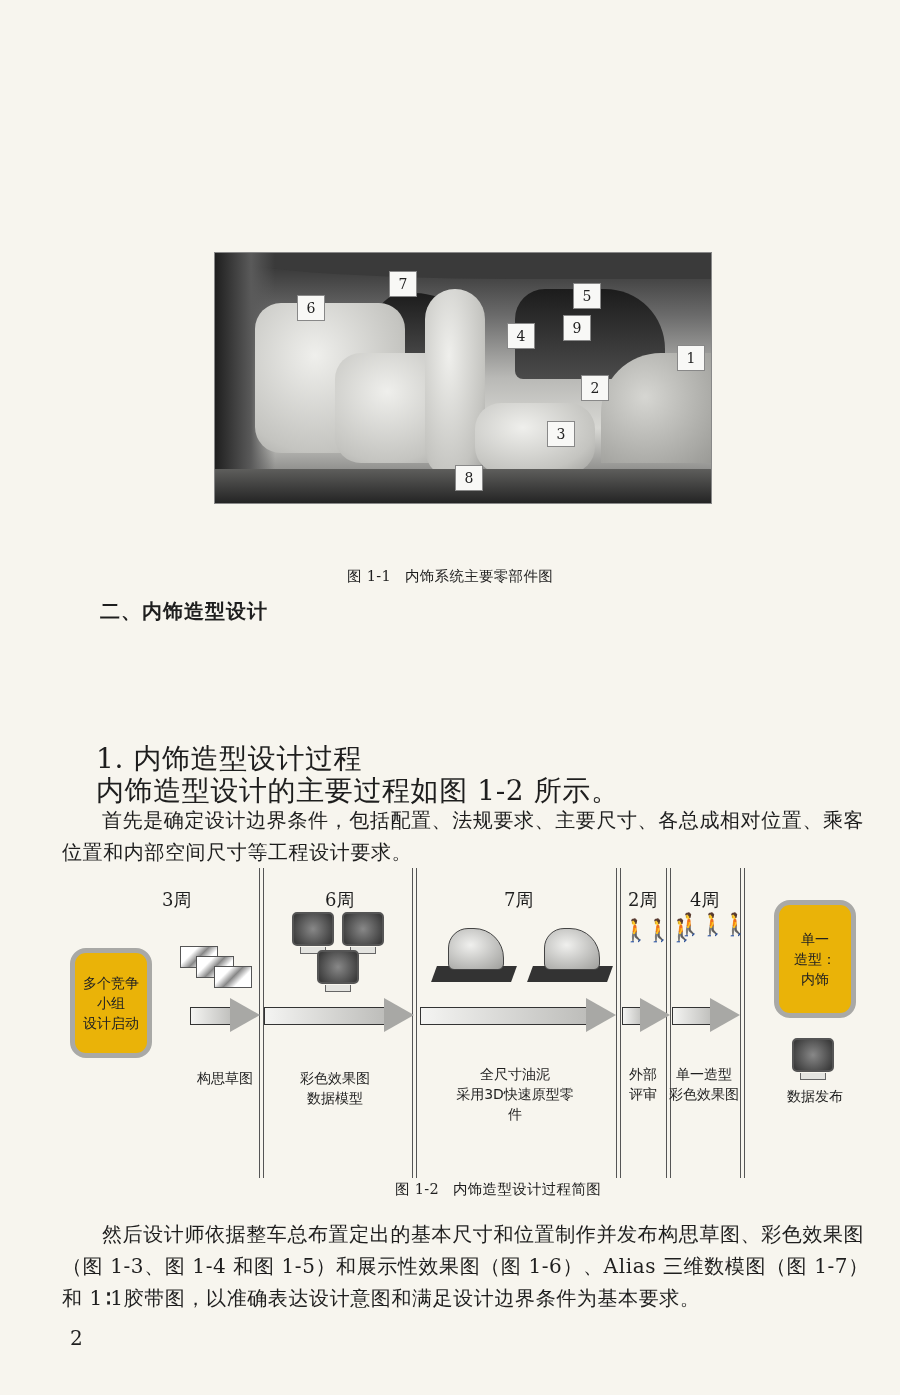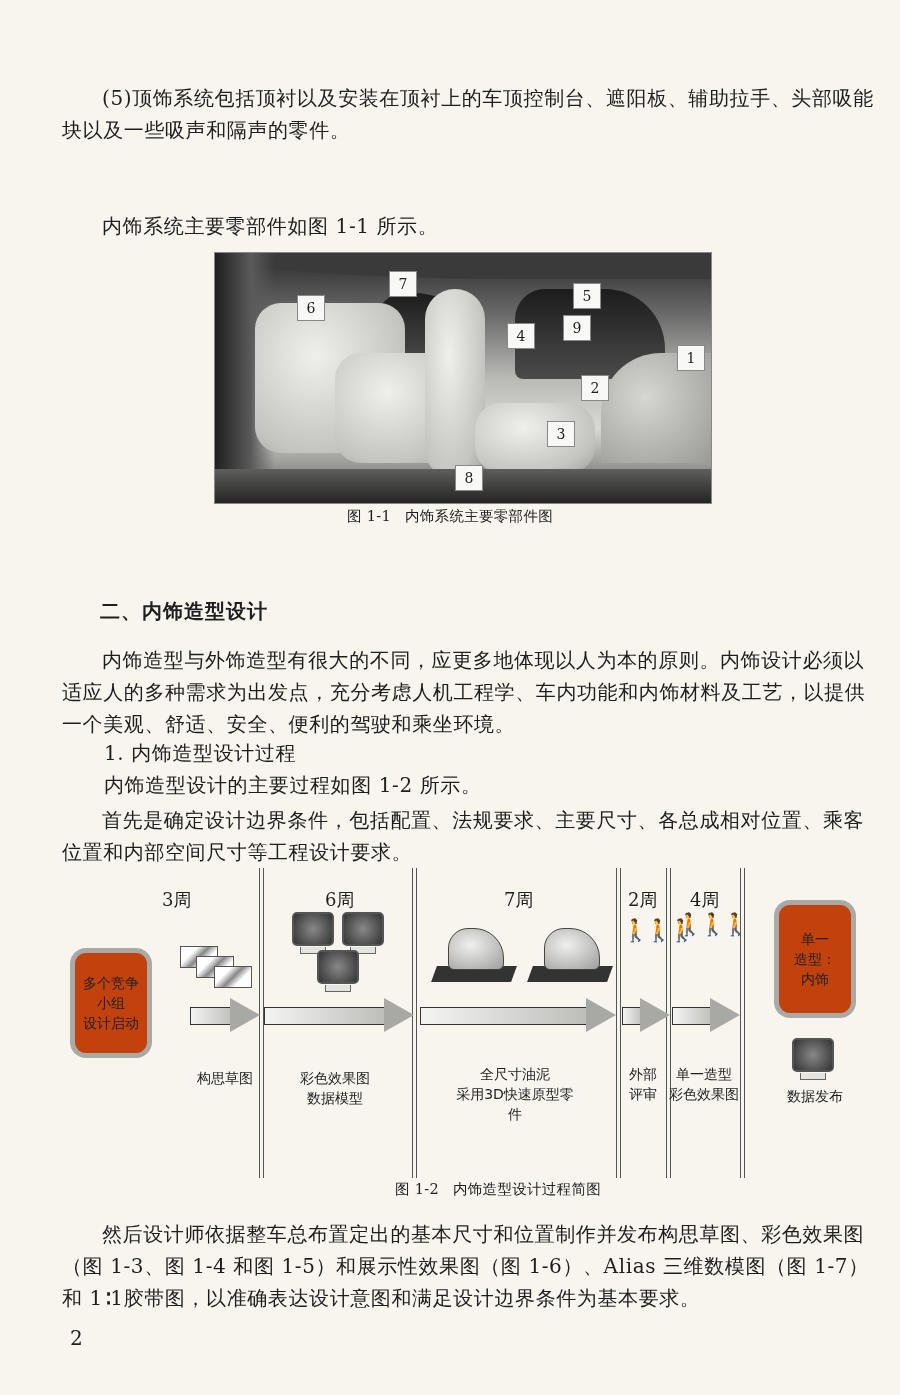--- a/index.html
+++ b/index.html
@@ -14,21 +14,21 @@
   .p {
     position: absolute; left: 62px; width: 812px;
     font-size: 20px; line-height: 32px; letter-spacing: 0.6px;
     text-indent: 40px; margin: 0;
   }
   .h2 {
     position: absolute; left: 100px; top: 598px;
     font-family: "DejaVu Sans", "Liberation Sans", sans-serif;
     font-size: 20px; font-weight: bold; letter-spacing: 1px;
   }
-  .sub { position: absolute; left: 104px; font-size: 20px; letter-spacing: 0.6px; }
+  .sub { position: absolute; left: 96px; font-size: 28px; letter-spacing: 0.6px; }
   .caption { position: absolute; width: 900px; left: 0; text-align: center; font-size: 14.5px; letter-spacing: 0.3px; }
   .caption .num { margin-right: 14px; }
 
   
   .photo {
     position: absolute; left: 214px; top: 252px; width: 496px; height: 250px;
     background: linear-gradient(180deg, #2b2b2b 0%, #6b6b6b 25%, #b9b9b6 50%, #d8d8d4 70%, #7a7a78 92%, #2a2a2a 100%);
     overflow: hidden; border: 1px solid #888;
   }
   .photo .roof { position:absolute; left:0; top:0; width:100%; height:26px; background:#3a3a3a; border-bottom-left-radius:60% 100%; }
@@ -40,43 +40,41 @@
   .tag {
     position:absolute; background:#f8f8f6; border:1px solid #888;
     font-size:14px; width:26px; height:24px; line-height:24px; text-align:center; color:#222;
   }
 
   
   .diagram { position:absolute; left:0; top:868px; width:900px; height:320px; }
   .vline { position:absolute; top:0; height:310px; width:3px; border-left:1px solid #555; border-right:1px solid #555; }
   .week { position:absolute; top:20px; font-size:18px; }
   .rbox {
-    position:absolute; border:5px solid #a9a9a6; border-radius:16px; background:#c2410c;
+    position:absolute; border:5px solid #a9a9a6; border-radius:16px; background:#eab308;
     font-family:"DejaVu Sans","Liberation Sans",sans-serif; font-size:14px; line-height:20px; color:#222;
     display:flex; align-items:center; justify-content:center; text-align:center; flex-direction:column;
   }
   .arrow { position:absolute; height:34px; }
   .arrow .shaft { position:absolute; left:0; top:9px; height:16px; background: linear-gradient(90deg,#f4f4f2,#bdbdba); border:1px solid #333; border-right:none; }
   .arrow .head { position:absolute; top:0; width:0; height:0; border-top:17px solid transparent; border-bottom:17px solid transparent; border-left:30px solid #a8a8a5; }
   .label { position:absolute; text-align:center; font-size:14px; line-height:20px; font-family:"DejaVu Sans","Liberation Sans",sans-serif; }
   .monitor { position:absolute; width:38px; height:30px; border:2px solid #555; border-radius:5px; background: radial-gradient(circle at 50% 50%, #888, #333); }
   .monitor::after { content:""; position:absolute; left:6px; bottom:-10px; width:24px; height:6px; border:1px solid #666; border-top:none; background:#e4e4e0; }
   .sketch { position:absolute; width:36px; height:20px; border:1px solid #555; background: linear-gradient(135deg,#fff 30%,#888 50%,#fff 70%); }
   .clay { position:absolute; width:80px; height:56px; }
   .clay .base { position:absolute; left:0; bottom:0; width:80px; height:16px; background:#333; transform: skewX(-20deg); }
   .clay .body { position:absolute; left:14px; bottom:12px; width:54px; height:40px; border-radius:20px 30px 6px 6px; background: radial-gradient(ellipse at 40% 40%, #f0f0ee, #9e9e9b); border:1px solid #444; }
   .people { position:absolute; font-size:22px; letter-spacing:-4px; color:#333; }
 </style>
 </head>
 <body>
 
 <div class="page">
 
-  <p class="p" style="top:82px;">(5)顶饰系统包括顶衬以及安装在顶衬上的车顶控制台、遮阳板、辅助拉手、头部吸能块以及一些吸声和隔声的零件。</p>
-  <p class="p" style="top:210px;">内饰系统主要零部件如图 1-1 所示。</p>
 
   <div class="photo">
     <div class="roof"></div>
     <div class="doorframe"></div>
     <div class="window" style="left:160px;top:40px;width:100px;height:70px;"></div>
     <div class="window" style="left:300px;top:36px;width:150px;height:90px;"></div>
     <div class="seat" style="left:40px;top:50px;width:150px;height:150px;"></div>
     <div class="seat" style="left:120px;top:100px;width:130px;height:110px;"></div>
     <div class="seat" style="left:210px;top:36px;width:60px;height:190px;border-radius:30px;"></div>
     <div class="seat" style="left:260px;top:150px;width:120px;height:70px;"></div>
@@ -86,26 +84,25 @@
     <div class="tag" style="left:366px;top:122px;">2</div>
     <div class="tag" style="left:332px;top:168px;">3</div>
     <div class="tag" style="left:292px;top:70px;">4</div>
     <div class="tag" style="left:358px;top:30px;">5</div>
     <div class="tag" style="left:82px;top:42px;">6</div>
     <div class="tag" style="left:174px;top:18px;">7</div>
     <div class="tag" style="left:240px;top:212px;">8</div>
     <div class="tag" style="left:348px;top:62px;">9</div>
   </div>
 
-  <div class="caption" style="top:507px;">
+  <div class="caption" style="top:567px;">
     <span class="num">图 1-1</span><span>内饰系统主要零部件图</span>
   </div>
 
   <div class="h2">二、内饰造型设计</div>
-  <p class="p" style="top:644px;">内饰造型与外饰造型有很大的不同，应更多地体现以人为本的原则。内饰设计必须以适应人的多种需求为出发点，充分考虑人机工程学、车内功能和内饰材料及工艺，以提供一个美观、舒适、安全、便利的驾驶和乘坐环境。</p>
   <div class="sub" style="top:740px;">1. 内饰造型设计过程</div>
   <div class="sub" style="top:772px;text-align:center;">内饰造型设计的主要过程如图 1-2 所示。</div>
   <p class="p" style="top:804px;">首先是确定设计边界条件，包括配置、法规要求、主要尺寸、各总成相对位置、乘客位置和内部空间尺寸等工程设计要求。</p>
 
   <div class="diagram">
     <div class="vline" style="left:259px;"></div>
     <div class="vline" style="left:412px;"></div>
     <div class="vline" style="left:616px;"></div>
     <div class="vline" style="left:666px;"></div>
     <div class="vline" style="left:740px;"></div>

